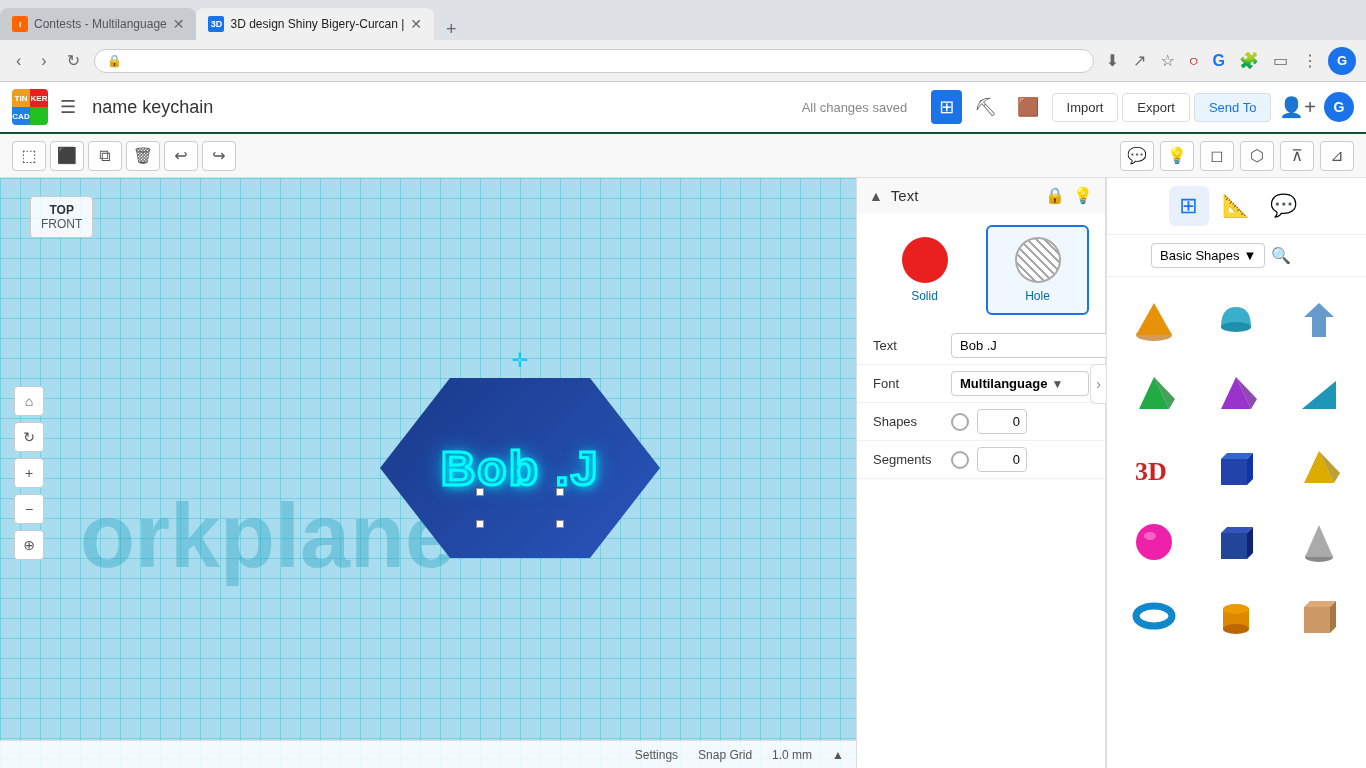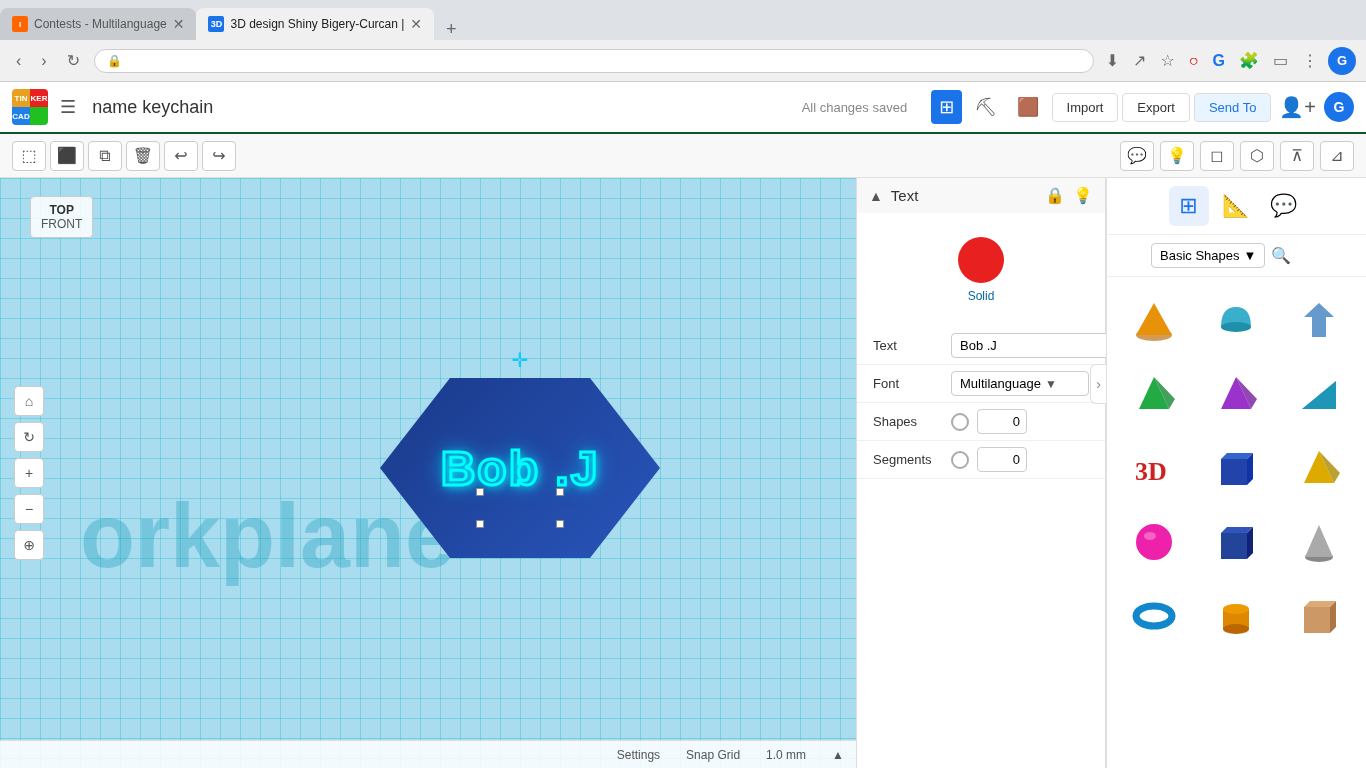--- a/index.html
+++ b/index.html
@@ -80,21 +80,21 @@
     .hexagon { width: 280px; height: 180px; background: linear-gradient(135deg, #1a3a8a, #2855bb); clip-path: polygon(25% 0%, 75% 0%, 100% 50%, 75% 100%, 25% 100%, 0% 50%); display: flex; align-items: center; justify-content: center; box-shadow: 4px 8px 20px rgba(0,0,0,0.4); position: relative; }
     .hex-text { font-size: 48px; font-weight: 900; color: transparent; -webkit-text-stroke: 3px #00ffff; text-shadow: 2px 2px 8px rgba(0,255,255,0.8), 0 0 20px rgba(0,200,255,0.9); font-family: 'Arial Black', sans-serif; letter-spacing: 2px; }
     .resize-handle { width: 8px; height: 8px; background: white; border: 1px solid #888; position: absolute; }
     .resize-tl { top: 110px; left: 96px; }
     .resize-tr { top: 110px; right: 96px; }
     .resize-bl { bottom: 30px; left: 96px; }
     .resize-br { bottom: 30px; right: 96px; }
     .move-arrows { position: absolute; top: -30px; left: 50%; transform: translateX(-50%); font-size: 20px; color: rgba(0,200,255,0.9); cursor: move; }
 
     
-    .bottom-bar { position: absolute; bottom: 0; left: 0; right: 0; height: 28px; background: rgba(255,255,255,0.85); border-top: 1px solid #ddd; display: flex; align-items: center; justify-content: flex-end; padding: 0 12px; gap: 26px; font-size: 12px; color: #555; }
+    .bottom-bar { position: absolute; bottom: 0; left: 0; right: 0; height: 28px; background: rgba(255,255,255,0.85); border-top: 1px solid #ddd; display: flex; align-items: center; justify-content: flex-end; padding: 0 12px; gap: 20px; font-size: 12px; color: #555; }
 
     
     .right-panel { display: flex; flex-direction: column; width: 260px; background: white; border-left: 1px solid #e0e0e0; }
     .props-header { display: flex; align-items: center; padding: 8px 12px; background: #f8f8f8; gap: 8px; cursor: pointer; }
     .props-chevron { font-size: 14px; color: #555; }
     .props-title { font-size: 15px; font-weight: 500; color: #333; flex: 1; }
     .props-icons { display: flex; gap: 8px; }
     .props-icon { font-size: 16px; color: #888; cursor: pointer; }
 
     
@@ -104,21 +104,21 @@
     .solid-circle { width: 46px; height: 46px; border-radius: 50%; background: #e82020; }
     .hole-circle { width: 46px; height: 46px; border-radius: 50%; background: repeating-linear-gradient(45deg, #aaa 0, #aaa 2px, white 2px, white 6px); border: 2px solid #aaa; }
     .type-label { font-size: 12px; color: #0369a1; }
 
     
     .prop-row { display: flex; align-items: center; padding: 6px 16px; gap: 8px; border-bottom: 1px solid #f0f0f0; }
     .prop-label { font-size: 13px; color: #333; width: 70px; flex-shrink: 0; }
     .prop-input { flex: 1; border: 1px solid #ccc; border-radius: 4px; padding: 4px 8px; font-size: 13px; }
     .prop-input-num { width: 50px; text-align: right; border: 1px solid #ccc; border-radius: 4px; padding: 4px 6px; font-size: 13px; }
     .prop-circle { width: 18px; height: 18px; border-radius: 50%; border: 2px solid #aaa; background: transparent; display: inline-block; flex-shrink: 0; }
-    .font-dropdown { flex: 1; display: flex; align-items: center; border: 1px solid #ccc; border-radius: 4px; padding: 4px 8px; font-size: 13px; cursor: pointer; gap: 4px; background: white; }
+    .font-dropdown { flex: 1; display: flex; align-items: center; border: 1px solid #ccc; border-radius: 4px; padding: 4px 8px; font-size: 13px; cursor: pointer; gap: 4px; background: white; font-weight: bold; }
     .font-dropdown-arrow { font-size: 12px; color: #555; }
     .shape-search-bar { display: flex; align-items: center; padding: 8px 10px; gap: 6px; border-bottom: 1px solid #eee; }
     .shape-dropdown { display: flex; align-items: center; border: 1px solid #ccc; border-radius: 4px; padding: 4px 8px; font-size: 13px; cursor: pointer; background: white; gap: 4px; margin-left: 34px; }
     .shape-search-icon { font-size: 16px; color: #555; cursor: pointer; }
     .shapes-grid { display: grid; grid-template-columns: repeat(3, 1fr); gap: 4px; padding: 8px; overflow-y: auto; }
     .shape-item { display: flex; flex-direction: column; align-items: center; justify-content: center; padding: 6px; border-radius: 6px; cursor: pointer; min-height: 70px; }
     .shape-thumb { width: 50px; height: 50px; display: flex; align-items: center; justify-content: center; }
 
     
     .panel-top-icons { display: flex; justify-content: center; gap: 8px; padding: 8px; border-bottom: 1px solid #eee; }
@@ -261,20 +261,24 @@
           <span class="props-icon">🔒</span>
           <span class="props-icon">💡</span>
         </div>
       </div>
 
       <div class="type-selector">
         <div class="type-btn">
           <div class="solid-circle"></div>
           <span class="type-label">Solid</span>
         </div>
+        <div class="type-btn active">
+          <div class="hole-circle"></div>
+          <span class="type-label">Hole</span>
+        </div>
       </div>
 
       <div class="prop-row">
         <span class="prop-label">Text</span>
         <input class="prop-input" value="Bob .J" style="">
       </div>
 
       <div class="prop-row">
         <span class="prop-label">Font</span>
         <div class="font-dropdown">

